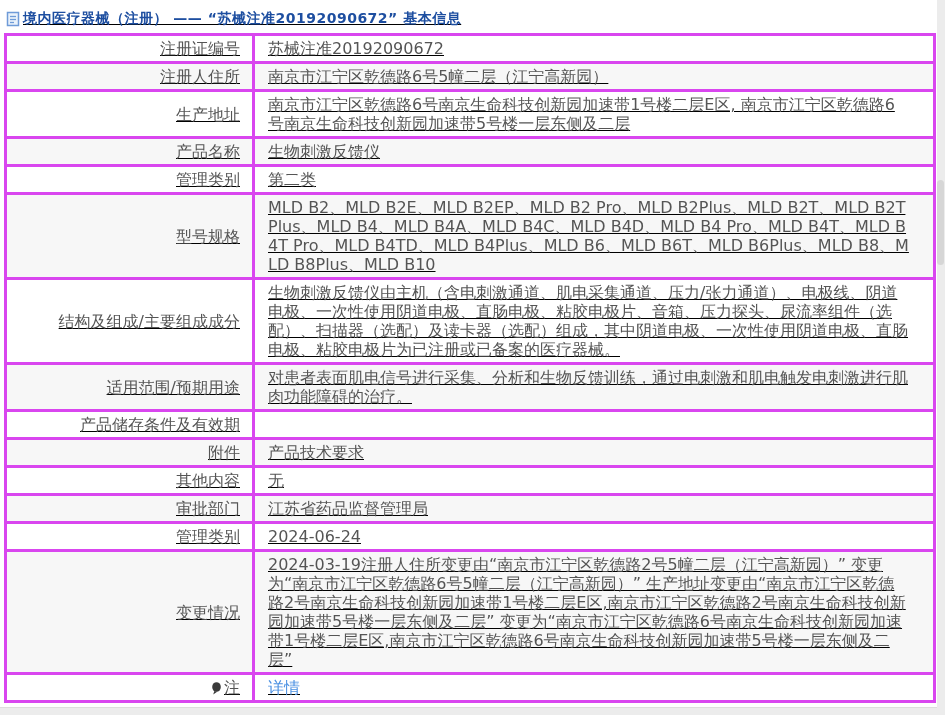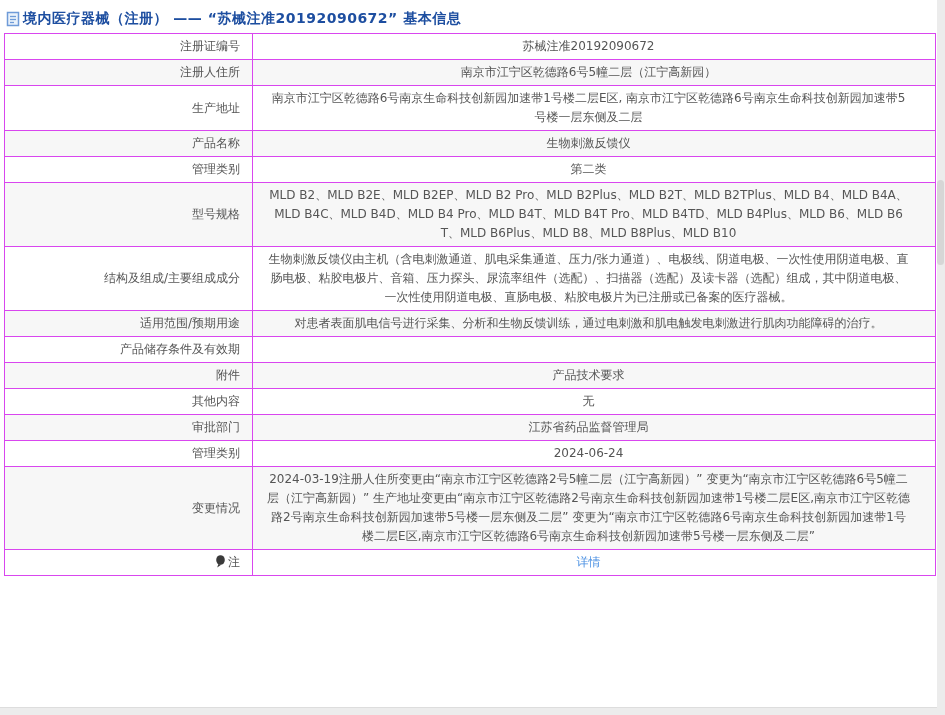--- a/index.html
+++ b/index.html
@@ -8,20 +8,21 @@
     background: #ececec;
     font-family: "DejaVu Sans", "Liberation Sans", sans-serif;
     overflow: hidden;
   }
   .content {
     position: absolute; left: 0; top: 0;
     width: 937px; min-height: 708px;
     background: #ffffff;
     border-bottom: 1px solid #ddd;
     padding: 0 0 4px 0;
+    text-decoration: underline;
   }
   .header {
     display: flex; align-items: center;
     padding: 7px 0 0 6px;
     height: 30px;
   }
   .doc-icon { display: inline-flex; margin-right: 3px; flex: none; }
   .title {
     font-size: 14px;
     font-weight: bold;
@@ -30,37 +31,37 @@
     white-space: nowrap;
   }
   table.info-table {
     border-collapse: collapse;
     width: 932px;
     margin-left: 4px;
     margin-top: 3px;
     table-layout: fixed;
   }
   .info-table td {
-    border: 1px solid #d946ef;
-    font-size: 12px;
+    border: 3px solid #d946ef;
+    font-size: 16px;
     line-height: 19px;
     color: #555;
     vertical-align: middle;
     height: 25px;
   }
   .info-table tr:nth-child(even) td { background: #f7f7f7; }
   .info-table tr:nth-child(odd) td { background: #ffffff; }
   td.label-cell {
     width: 248px;
     text-align: right;
     padding: 3px 12px 3px 6px;
     white-space: nowrap;
   }
   td.value-cell {
-    text-align: center;
+    text-align: left;
     padding: 3px 24px 3px 13px;
     word-break: break-all;
   }
   .note-icon { display: inline-block; vertical-align: -2px; margin-right: 2px; }
   a.details-link {
     color: #4a90e2;
     text-decoration: none;
     cursor: pointer;
   }
   .scroll-thumb {

